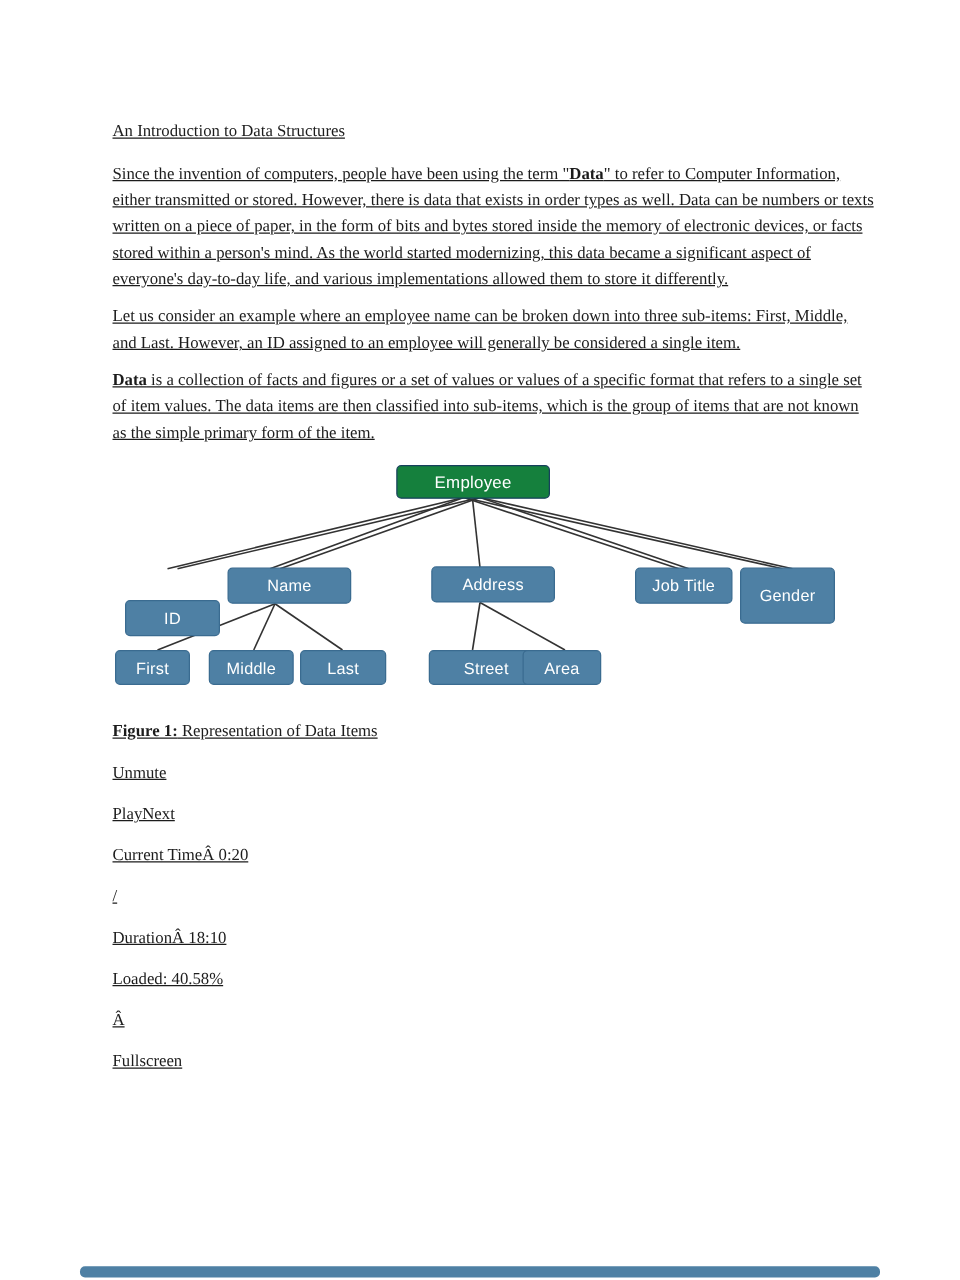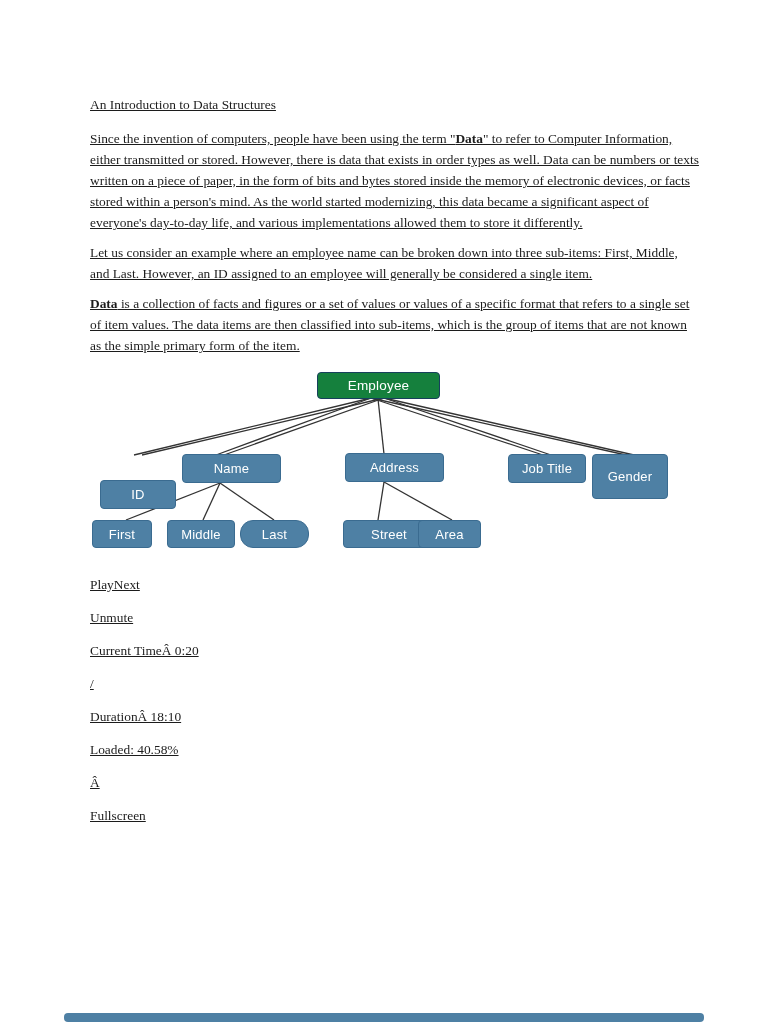--- a/index.html
+++ b/index.html
@@ -101,28 +101,29 @@
         </g>
       </svg>
       <div class="node root" style="left:227px; top:7px;   width:123px; height:27px;">Employee</div>
       <div class="node child" style="left:10px;  top:75px;  width:76px;  height:29px;margin-top:40px;">ID</div>
       <div class="node child" style="left:92px;  top:89px;  width:99px;  height:29px;">Name</div>
       <div class="node child" style="left:255px; top:88px;  width:99px;  height:29px;">Address</div>
       <div class="node child" style="left:418px; top:89px;  width:78px;  height:29px;">Job Title</div>
       <div class="node child" style="left:502px; top:89px;  width:76px;  height:45px;">Gender</div>
       <div class="node child" style="left:2px;   top:155px; width:60px;  height:28px;">First</div>
       <div class="node child" style="left:77px;  top:155px; width:68px;  height:28px;">Middle</div>
-      <div class="node child" style="left:150px; top:155px; width:69px;  height:28px;border-radius:13px;">Last</div>
+      <div class="node child" style="left:150px; top:155px; width:69px;  height:28px;">Last</div>
       <div class="node child" style="left:253px; top:155px; width:92px;  height:28px;">Street</div>
       <div class="node child" style="left:328px; top:155px; width:63px;  height:28px;">Area</div>
     </div>
 
+    <p class="caption"><b>Figure 1:</b><span> Representation of Data Items</span></p>
 
+    <p class="player-line">Unmute</p>
     <p class="player-line">PlayNext</p>
-    <p class="player-line">Unmute</p>
     <p class="player-line">Current TimeÂ 0:20</p>
     <p class="player-line">/</p>
     <p class="player-line">DurationÂ 18:10</p>
     <p class="player-line">Loaded: 40.58%</p>
     <p class="player-line">Â</p>
     <p class="player-line">Fullscreen</p>
 
   </div>
 
   <div class="seek-bar"></div>

